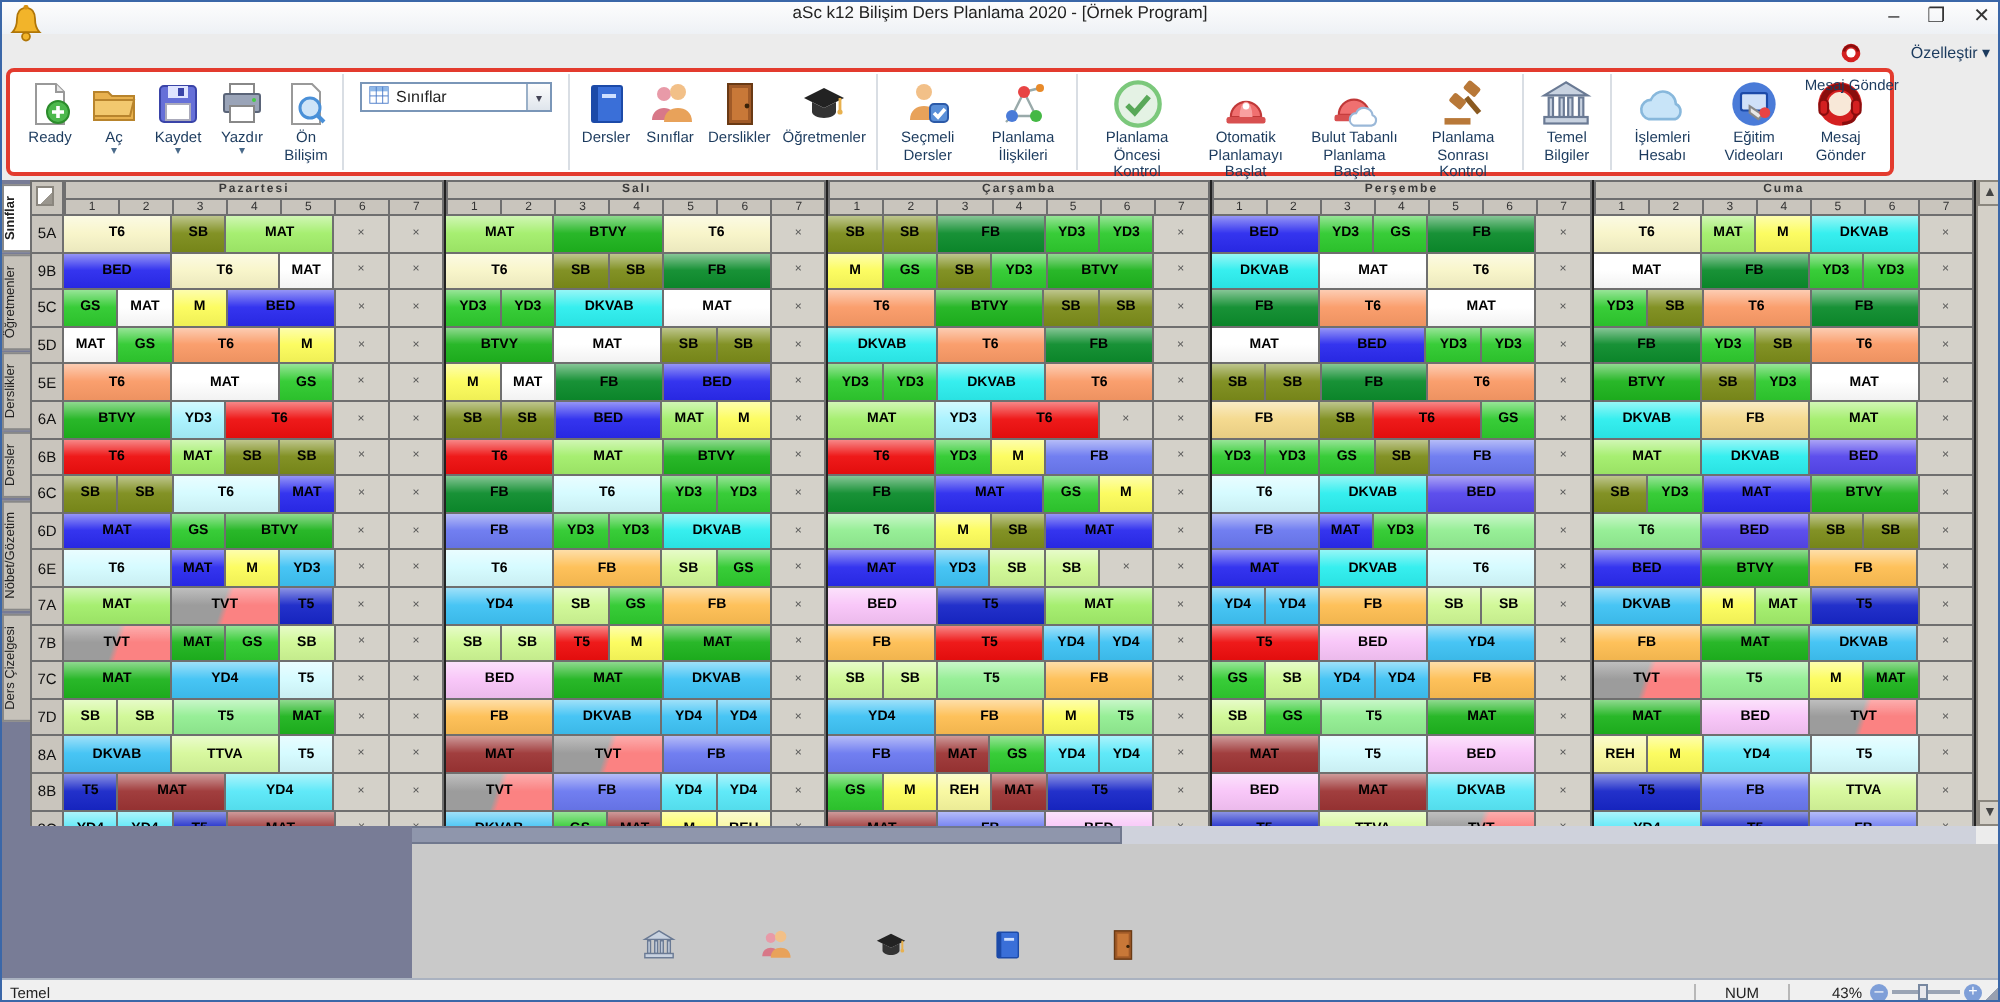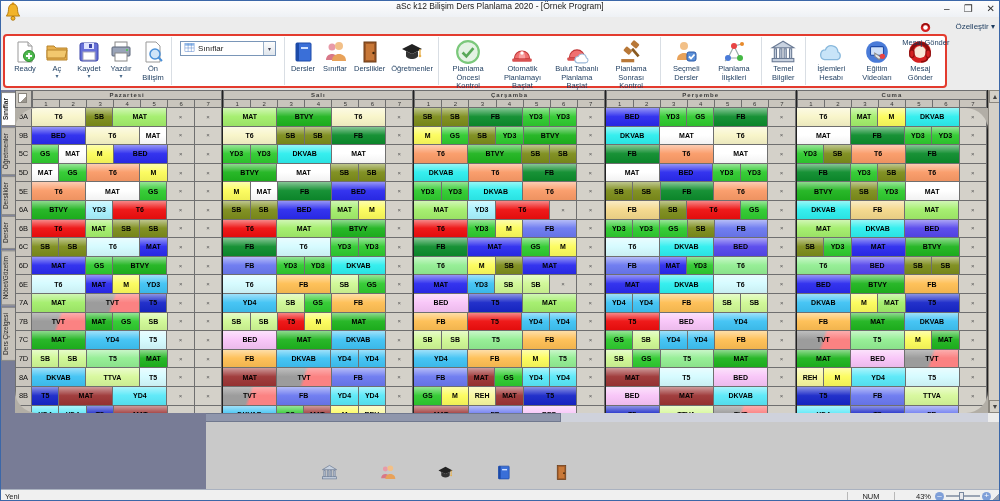--- a/index.html
+++ b/index.html
@@ -47,21 +47,21 @@
   .corner{width:17px;background:#c9c5bd;border:1px solid #6f6f6f;position:relative;}
   .corner:after{content:"";position:absolute;left:2px;top:2px;right:4px;bottom:4px;
                 background:linear-gradient(135deg,#fff 60%,#9a968e 61%);border:1px solid #8a867e;}
   .dayhead{flex:1;display:flex;flex-direction:column;border-right:1px solid #222;}
   .dayname{height:9px;background:#c9c5bd;border:1px solid #6f6f6f;border-bottom:none;
            font-size:6px;font-weight:bold;color:#3a3a3a;text-align:center;line-height:9px;letter-spacing:1px;}
   .pnums{height:9px;display:flex;}
   .pnum{flex:1;background:#c9c5bd;border:1px solid #6f6f6f;border-right-width:0;font-size:6px;color:#333;
         text-align:center;line-height:8px;}
   .pnum:last-child{border-right-width:1px;}
-  .rows{flex:1;overflow:hidden;border-radius:22px;}
+  .rows{flex:1;overflow:hidden;}
   .trow{display:flex;height:18.6px;}
   .rlabel{width:17px;background:#c9c5bd;border:1px solid #6f6f6f;border-top:none;font-size:7.5px;color:#111;
           display:flex;align-items:center;justify-content:center;}
   .dayblock{flex:1;display:flex;border-right:1px solid #222;}
   .cell{border-right:1px solid #6f6f6f;border-bottom:1px solid #6f6f6f;overflow:hidden;display:flex;
         align-items:center;justify-content:center;font-size:7px;font-weight:bold;color:#000;white-space:nowrap;
         background-image:linear-gradient(rgba(255,255,255,.5),rgba(255,255,255,.05) 48%,rgba(0,0,0,.05));cursor:pointer;}
   .cell.empty{background-image:none;color:#555;font-weight:normal;font-size:6px;}
   .cell.tvt{background-image:linear-gradient(rgba(255,255,255,.35),rgba(255,255,255,0) 48%),
             linear-gradient(108deg,#9c9c9c 0 47%,#fb8282 53% 100%);}
@@ -237,83 +237,83 @@
               <path d="M20 9v6" stroke="#e8b14e" stroke-width="1.4"></path>
               <circle cx="20" cy="16" r="1.3" fill="#e8b14e"></circle>
             </svg>
           </span>
           <div class="rlb">Öğretmenler</div>
         </div>
       </div>
       <div class="rgroup">
         <div class="rbtn">
           <span class="ric">
-            <svg viewBox="0 0 24 24" width="26" height="26">
-              <circle cx="12" cy="12" r="10" fill="#e4f2e4" stroke="#7bc87b" stroke-width="2"></circle>
-              <path d="M7 12.5l3.5 3.5L17 8.5" stroke="#58a858" stroke-width="2.5" fill="none"></path>
-            </svg>
-          </span>
-          <div class="rlb">Planlama Öncesi Kontrol</div>
-        </div>
-        <div class="rbtn">
-          <span class="ric">
-            <svg viewBox="0 0 24 24" width="26" height="26">
-              <path d="M5 18a7 7 0 0 1 14 0z" fill="#f07070" stroke="#c03838"></path>
-              <path d="M9 18a3 7 0 0 1 6 0z" fill="#f8a0a0"></path>
-              <rect x="3" y="18" width="18" height="3" rx="1" fill="#d85050"></rect>
-              <circle cx="12" cy="13" r="1.5" fill="#fff"></circle>
-            </svg>
-          </span>
-          <div class="rlb">Otomatik Planlamayı Başlat</div>
-        </div>
-        <div class="rbtn">
-          <span class="ric">
-            <svg viewBox="0 0 24 24" width="26" height="26">
-              <path d="M5 17a7 7 0 0 1 14 0z" fill="#f07070" stroke="#c03838"></path>
-              <rect x="3" y="17" width="18" height="3" rx="1" fill="#d85050"></rect>
-              <path d="M12 22a3 3 0 0 1 1-5.8 4 4 0 0 1 7.6 1A2.5 2.5 0 0 1 20 22z" fill="#fff" stroke="#9ab8d8"></path>
-            </svg>
-          </span>
-          <div class="rlb">Bulut Tabanlı Planlama Başlat</div>
-        </div>
-        <div class="rbtn">
-          <span class="ric">
-            <svg viewBox="0 0 24 24" width="26" height="26">
-              <rect x="12" y="2" width="7" height="5" rx="1" transform="rotate(40 15 5)" fill="#b87838"></rect>
-              <rect x="6" y="8" width="7" height="5" rx="1" transform="rotate(40 9 10)" fill="#b87838"></rect>
-              <path d="M13 9l6 7" stroke="#8a5a20" stroke-width="2.5"></path>
-              <path d="M3 20h12" stroke="#b87838" stroke-width="3"></path>
-            </svg>
-          </span>
-          <div class="rlb">Planlama Sonrası Kontrol</div>
-        </div>
-      </div>
-      <div class="rgroup">
-        <div class="rbtn">
-          <span class="ric">
             <svg viewBox="0 0 24 24" width="24" height="24">
               <circle cx="10" cy="6" r="4" fill="#f2c088"></circle>
               <path d="M3 20c0-5 3.5-7 7-7s7 2 7 7z" fill="#e8a25a"></path>
               <rect x="13" y="12" width="9" height="9" rx="2" fill="#5a8fd8" stroke="#2c5aa8"></rect>
               <path d="M15 16.5l2 2 3.5-4" stroke="#fff" stroke-width="1.8" fill="none"></path>
             </svg>
           </span>
           <div class="rlb">Seçmeli Dersler</div>
         </div>
         <div class="rbtn">
           <span class="ric">
             <svg viewBox="0 0 24 24" width="24" height="24">
               <path d="M6 18L12 6l6 12M6 18h12M12 6l8-2M6 18l-3 3" stroke="#9aa" stroke-width="1.2" fill="none"></path>
               <circle cx="12" cy="6" r="3" fill="#e84444"></circle>
               <circle cx="6" cy="18" r="3" fill="#4a7bd8"></circle>
               <circle cx="18" cy="18" r="3" fill="#44b844"></circle>
               <circle cx="20" cy="4" r="2" fill="#e88a2a"></circle>
             </svg>
           </span>
           <div class="rlb">Planlama İlişkileri</div>
+        </div>
+      </div>
+      <div class="rgroup">
+        <div class="rbtn">
+          <span class="ric">
+            <svg viewBox="0 0 24 24" width="26" height="26">
+              <circle cx="12" cy="12" r="10" fill="#e4f2e4" stroke="#7bc87b" stroke-width="2"></circle>
+              <path d="M7 12.5l3.5 3.5L17 8.5" stroke="#58a858" stroke-width="2.5" fill="none"></path>
+            </svg>
+          </span>
+          <div class="rlb">Planlama Öncesi Kontrol</div>
+        </div>
+        <div class="rbtn">
+          <span class="ric">
+            <svg viewBox="0 0 24 24" width="26" height="26">
+              <path d="M5 18a7 7 0 0 1 14 0z" fill="#f07070" stroke="#c03838"></path>
+              <path d="M9 18a3 7 0 0 1 6 0z" fill="#f8a0a0"></path>
+              <rect x="3" y="18" width="18" height="3" rx="1" fill="#d85050"></rect>
+              <circle cx="12" cy="13" r="1.5" fill="#fff"></circle>
+            </svg>
+          </span>
+          <div class="rlb">Otomatik Planlamayı Başlat</div>
+        </div>
+        <div class="rbtn">
+          <span class="ric">
+            <svg viewBox="0 0 24 24" width="26" height="26">
+              <path d="M5 17a7 7 0 0 1 14 0z" fill="#f07070" stroke="#c03838"></path>
+              <rect x="3" y="17" width="18" height="3" rx="1" fill="#d85050"></rect>
+              <path d="M12 22a3 3 0 0 1 1-5.8 4 4 0 0 1 7.6 1A2.5 2.5 0 0 1 20 22z" fill="#fff" stroke="#9ab8d8"></path>
+            </svg>
+          </span>
+          <div class="rlb">Bulut Tabanlı Planlama Başlat</div>
+        </div>
+        <div class="rbtn">
+          <span class="ric">
+            <svg viewBox="0 0 24 24" width="26" height="26">
+              <rect x="12" y="2" width="7" height="5" rx="1" transform="rotate(40 15 5)" fill="#b87838"></rect>
+              <rect x="6" y="8" width="7" height="5" rx="1" transform="rotate(40 9 10)" fill="#b87838"></rect>
+              <path d="M13 9l6 7" stroke="#8a5a20" stroke-width="2.5"></path>
+              <path d="M3 20h12" stroke="#b87838" stroke-width="3"></path>
+            </svg>
+          </span>
+          <div class="rlb">Planlama Sonrası Kontrol</div>
         </div>
       </div>
       <div class="rgroup">
         <div class="rbtn">
           <span class="ric">
             <svg viewBox="0 0 24 24" width="26" height="26">
               <path d="M12 2L2 8h20z" fill="#c8d2e0" stroke="#6a7a94"></path>
               <path d="M4 9h2v9H4zM9 9h2v9H9zM13 9h2v9h-2zM18 9h2v9h-2z" fill="#c8d2e0" stroke="#6a7a94"></path>
               <rect x="2" y="18" width="20" height="3" fill="#c8d2e0" stroke="#6a7a94"></rect>
             </svg>
@@ -1113,21 +1113,21 @@
           </svg></span>
         <span class="mic"><svg viewBox="0 0 24 24" width="17" height="17">
             <rect x="6" y="2" width="12" height="20" fill="#a05a28" stroke="#6a3a14"></rect>
             <rect x="8" y="4" width="8" height="16" fill="#c87838"></rect>
             <circle cx="15.5" cy="13" r="1.2" fill="#3a2208"></circle>
           </svg></span>
       </div>
   </div>
 
   <div class="statusbar">
-    <span class="st-ready">Yeni</span>
+    <span class="st-ready">Temel</span>
     <span class="st-sep"></span>
     <span class="st-num">NUM</span>
     <span class="st-sep"></span>
     <span class="st-zoomval">43%</span>
     <span class="zslider">
       <span class="zbtn">–</span>
       <span class="ztrack">
           <span class="zthumb"></span>
         </span>
       <span class="zbtn">+</span>

